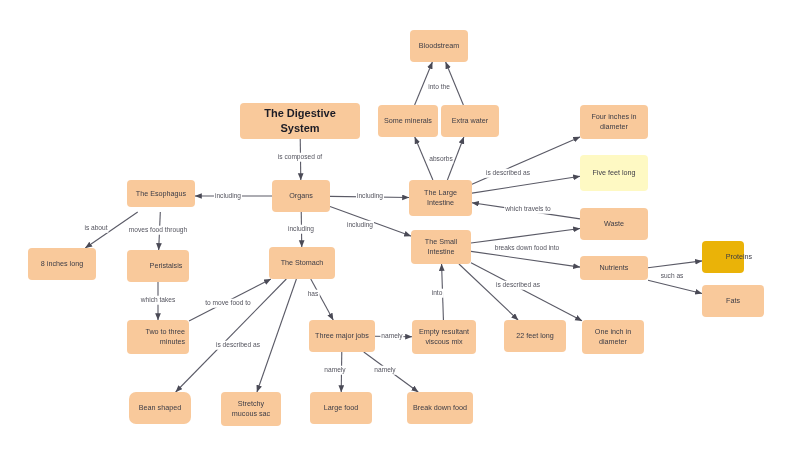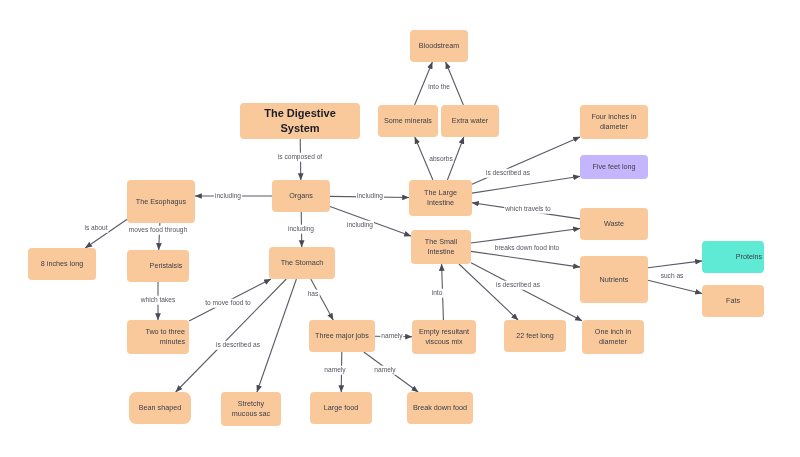--- a/index.html
+++ b/index.html
@@ -96,32 +96,32 @@
         <line x1="648" y1="280.2857142857143" x2="702" y2="293.4453781512605" stroke="#5a5a66" stroke-width="1.1" marker-end="url(#arrow)"></line>
         <line x1="458.9550561797753" y1="264" x2="518.1011235955057" y2="320" stroke="#5a5a66" stroke-width="1.1" marker-end="url(#arrow)"></line>
         <line x1="471" y1="262.69767441860466" x2="582" y2="320.77906976744185" stroke="#5a5a66" stroke-width="1.1" marker-end="url(#arrow)"></line>
         <line x1="443.43333333333334" y1="320" x2="441.56666666666666" y2="264" stroke="#5a5a66" stroke-width="1.1" marker-end="url(#arrow)"></line>
       </g>
   </svg>
 
   <div id="node-layer">
       <div class="node title-node" style="left: 240px; top: 103px; width: 120px; height: 36px; background: rgb(249, 201, 155);">The Digestive System</div>
       <div class="node" style="left: 272px; top: 180px; width: 58px; height: 32px; background: rgb(249, 201, 155);">Organs</div>
-      <div class="node" style="left: 127px; top: 180px; width: 68px; height: 43px; background: rgb(249, 201, 155);">The Esophagus</div>
+      <div class="node" style="left: 127px; top: 180px; width: 68px; height: 27px; background: rgb(249, 201, 155);">The Esophagus</div>
       <div class="node" style="left: 409px; top: 180px; width: 63px; height: 36px; background: rgb(249, 201, 155);">The Large Intestine</div>
       <div class="node" style="left: 411px; top: 230px; width: 60px; height: 34px; background: rgb(249, 201, 155);">The Small Intestine</div>
       <div class="node" style="left: 269px; top: 247px; width: 66px; height: 32px; background: rgb(249, 201, 155);">The Stomach</div>
       <div class="node" style="left: 410px; top: 30px; width: 58px; height: 32px; background: rgb(249, 201, 155);">Bloodstream</div>
       <div class="node" style="left: 378px; top: 105px; width: 60px; height: 32px; background: rgb(249, 201, 155);">Some minerals</div>
       <div class="node" style="left: 441px; top: 105px; width: 58px; height: 32px; background: rgb(249, 201, 155);">Extra water</div>
       <div class="node" style="left: 580px; top: 105px; width: 68px; height: 34px; background: rgb(249, 201, 155);">Four inches in diameter</div>
-      <div class="node" style="left: 580px; top: 155px; width: 68px; height: 24px; background: #c4b5fd;">Five feet long</div>
+      <div class="node" style="left: 580px; top: 155px; width: 68px; height: 36px; background: #fef9c3;">Five feet long</div>
       <div class="node" style="left: 580px; top: 208px; width: 68px; height: 32px; background: rgb(249, 201, 155);">Waste</div>
-      <div class="node" style="left: 580px; top: 256px; width: 68px; height: 47px; background: rgb(249, 201, 155);">Nutrients</div>
-      <div class="node" style="left: 702px; top: 241px; width: 62px; height: 32px; background: #5eead4; padding-left: 36px;">Proteins</div>
+      <div class="node" style="left: 580px; top: 256px; width: 68px; height: 24px; background: rgb(249, 201, 155);">Nutrients</div>
+      <div class="node" style="left: 702px; top: 241px; width: 42px; height: 32px; background: #eab308; padding-left: 36px;">Proteins</div>
       <div class="node" style="left: 702px; top: 285px; width: 62px; height: 32px; background: rgb(249, 201, 155);">Fats</div>
       <div class="node" style="left: 28px; top: 248px; width: 68px; height: 32px; background: rgb(249, 201, 155);">8 inches long</div>
       <div class="node" style="left: 127px; top: 250px; width: 62px; height: 32px; background: rgb(249, 201, 155); padding-left: 20px;">Peristalsis</div>
       <div class="node" style="left: 127px; top: 320px; width: 62px; height: 34px; background: rgb(249, 201, 155); text-align: right;">Two to three minutes</div>
       <div class="node" style="left: 129px; top: 392px; width: 62px; height: 32px; background: rgb(249, 201, 155); border-radius: 7px;">Bean shaped</div>
       <div class="node" style="left: 221px; top: 392px; width: 60px; height: 34px; background: rgb(249, 201, 155);">Stretchy mucous sac</div>
       <div class="node" style="left: 309px; top: 320px; width: 66px; height: 32px; background: rgb(249, 201, 155);">Three major jobs</div>
       <div class="node" style="left: 412px; top: 320px; width: 64px; height: 34px; background: rgb(249, 201, 155);">Empty resultant viscous mix</div>
       <div class="node" style="left: 310px; top: 392px; width: 62px; height: 32px; background: rgb(249, 201, 155);">Large food</div>
       <div class="node" style="left: 407px; top: 392px; width: 66px; height: 32px; background: rgb(249, 201, 155);">Break down food</div>

